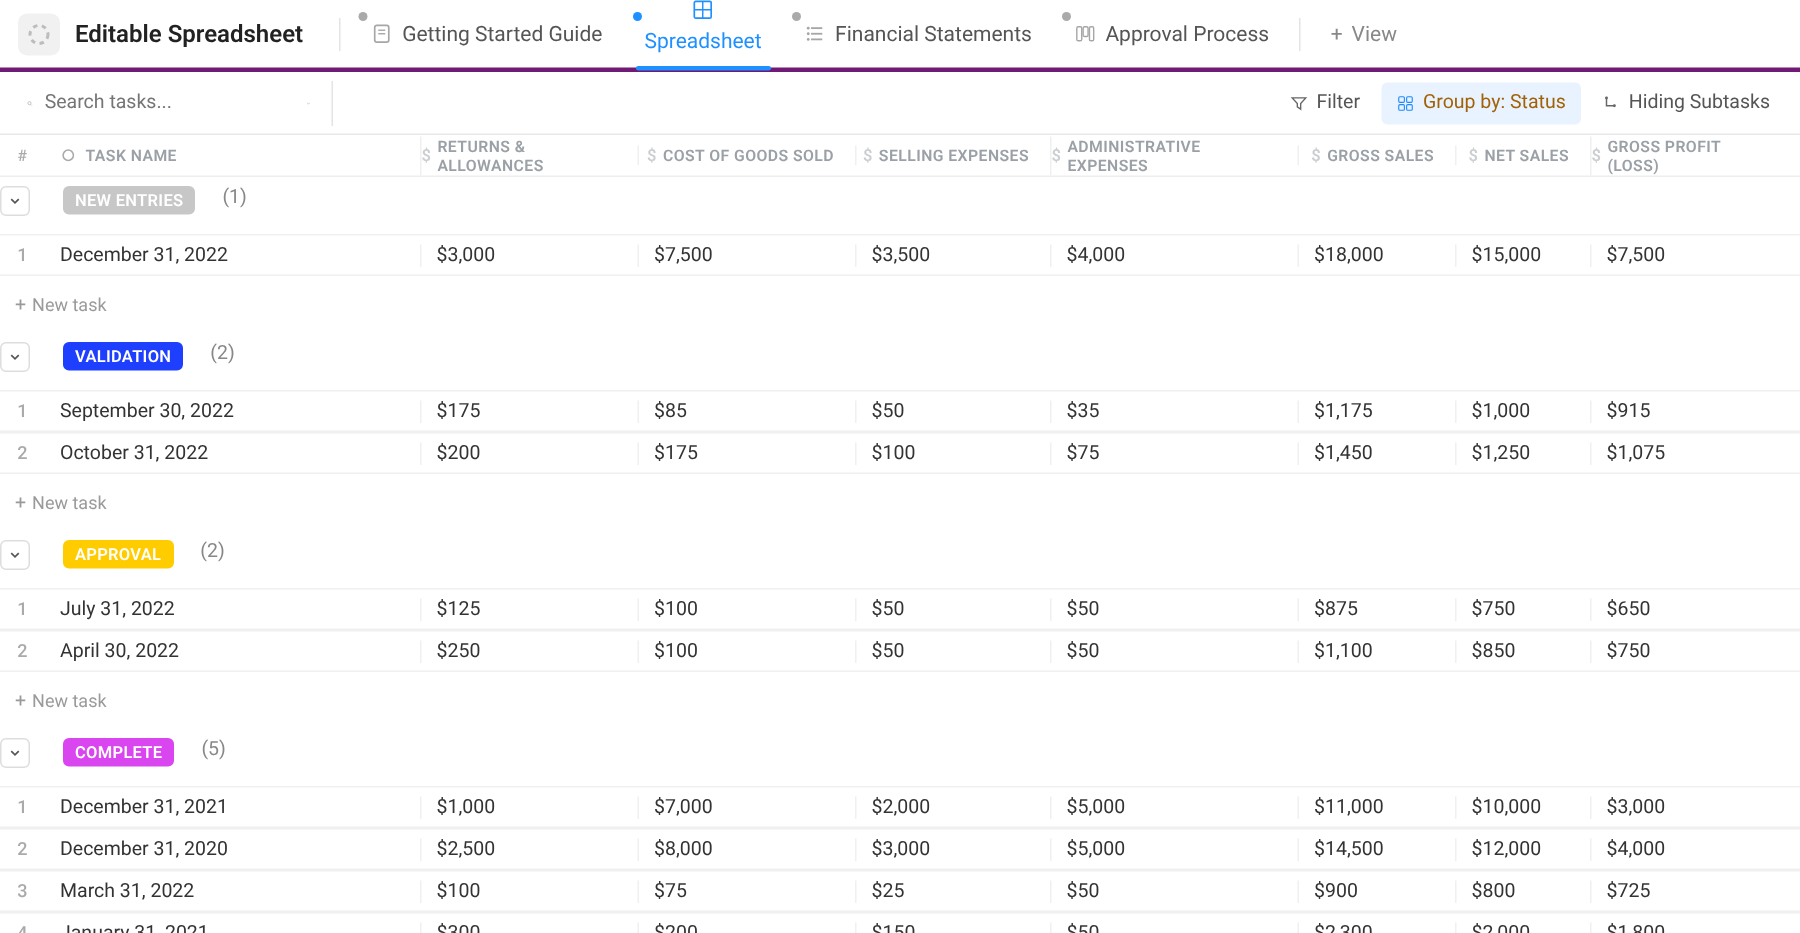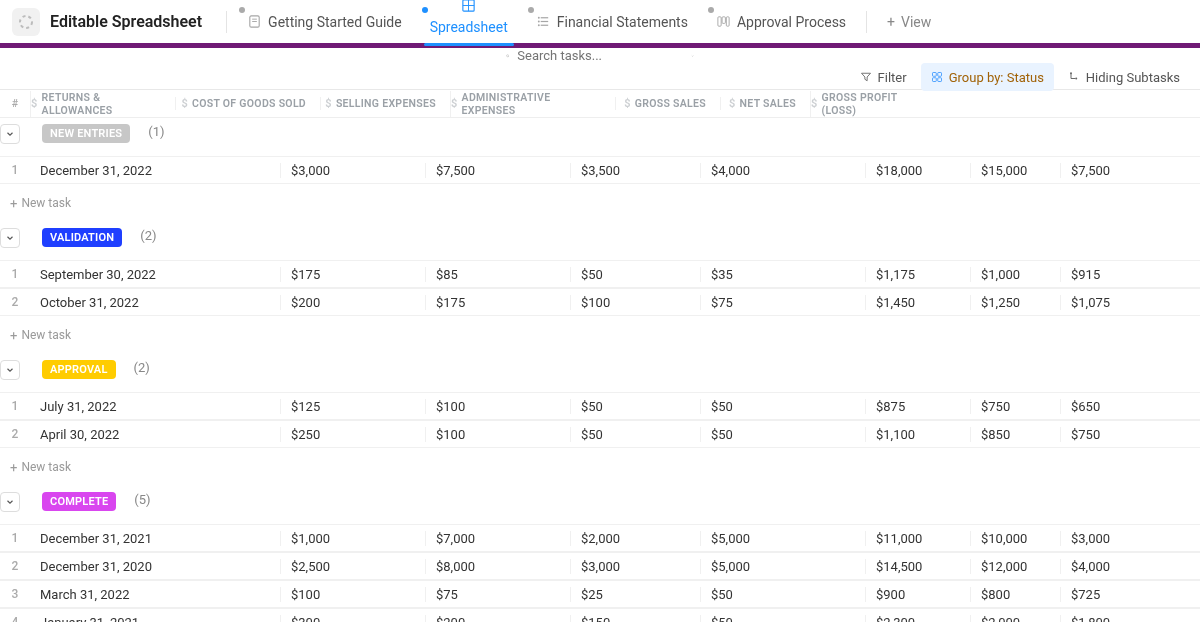--- a/index.html
+++ b/index.html
@@ -1,29 +1,29 @@
 <!DOCTYPE html>
 <html><head>
 <meta charset="utf-8">
 <style>
 * { box-sizing: border-box; margin: 0; padding: 0; font-family: -apple-system, BlinkMacSystemFont, "Segoe UI", Roboto, Arial, sans-serif; }
 body { background: #fff; color: #333; font-size: 13px; }
-.topbar { display: flex; align-items: center; height: 48px; border-bottom: 5px solid #701a75; padding: 0 12px; }
+.topbar { display: flex; align-items: center; height: 48px; border-bottom: 3px solid #701a75; padding: 0 12px; }
 .app-icon { width: 28px; height: 28px; border-radius: 6px; background: #f1f1f1; display:flex; align-items:center; justify-content:center; margin-right: 10px; }
 .app-icon svg { opacity: .5; }
 .title { font-size: 16px; font-weight: 600; color: #222; margin-right: 18px; }
 .vr { width:1px; height:22px; background:#e4e4e4; margin: 0 6px; }
 .tab { display:flex; align-items:center; gap:6px; padding: 0 14px; height:48px; color:#555; cursor:pointer; position:relative; font-size:14px;}
 .tab.active { color:#1e90ff;flex-direction:column; }
 .tab.active::after { content:""; position:absolute; left:8px; right:8px; bottom:0; height:3px; background:#1e90ff; border-radius:2px;}
 .tab .badge-dot{position:absolute; top:9px; left:6px; width:6px;height:6px;border-radius:50%;background:#aaa;}
 .tab svg{opacity:.65}
 .tab.active svg{opacity:1}
 .viewtab{display:flex;align-items:center;gap:6px;color:#888;padding:0 14px;height:48px;cursor:pointer;font-size:14px;}
-.toolbar{display:flex;align-items:center;height:42px;border-bottom:1px solid #e8e8e8;padding:0 10px;flex-direction:column;}
+.toolbar{display:flex;align-items:center;height:42px;border-bottom:1px solid #e8e8e8;padding:0 10px;}
 .search-wrap{display:flex;align-items:center;gap:8px;width:205px;height:30px;padding:0 8px;color:#888;}
 .search-wrap input{border:none;outline:none;font-size:13px;color:#555;flex:1;}
 .search-wrap .chev{margin-left:auto;}
 .toolbar-right{margin-left:auto;display:flex;align-items:flex-end;gap:4px;}
 .pill{display:flex;align-items:center;gap:6px;height:28px;padding:0 10px;border-radius:4px;color:#555;cursor:pointer;font-size:13px;}
 .pill.active{background:#e9f3ff;color:#a16207;}
 .header-row{display:flex;align-items:center;height:28px;border-bottom:1px solid #eee;background:#fff;font-size:10.5px;color:#9aa0a6;font-weight:600;letter-spacing:.3px;}
 .col-num{width:30px;text-align:center;color:#aaa;font-weight:500;}
 .col-name{width:250px;display:flex;align-items:center;gap:6px;padding-left:10px;}
 .col{flex:0 0 auto;display:flex;align-items:center;justify-content:flex-end;gap:4px;padding-right:14px;border-left:1px solid #f0f0f0;}
@@ -140,20 +140,26 @@
           <circle cx="11" cy="10" r="1.3" fill="#666"></circle>
         </svg>
       <span>Hiding Subtasks</span>
     </div>
   </div>
 </div>
 
 <div class="table-wrap">
 <div class="header-row">
   <div class="col-num">#</div>
+  <div class="col-name">
+    <svg width="11" height="11" viewBox="0 0 16 16">
+          <circle cx="8" cy="8" r="5" fill="none" stroke="#aaa" stroke-width="1.5"></circle>
+        </svg>
+    <span>TASK NAME</span>
+  </div>
   <div class="col c1">
         <span class="dollar">$</span>
         <span>RETURNS &amp; ALLOWANCES</span>
       </div>
   <div class="col c2">
         <span class="dollar">$</span>
         <span>COST OF GOODS SOLD</span>
       </div>
   <div class="col c3">
         <span class="dollar">$</span>

